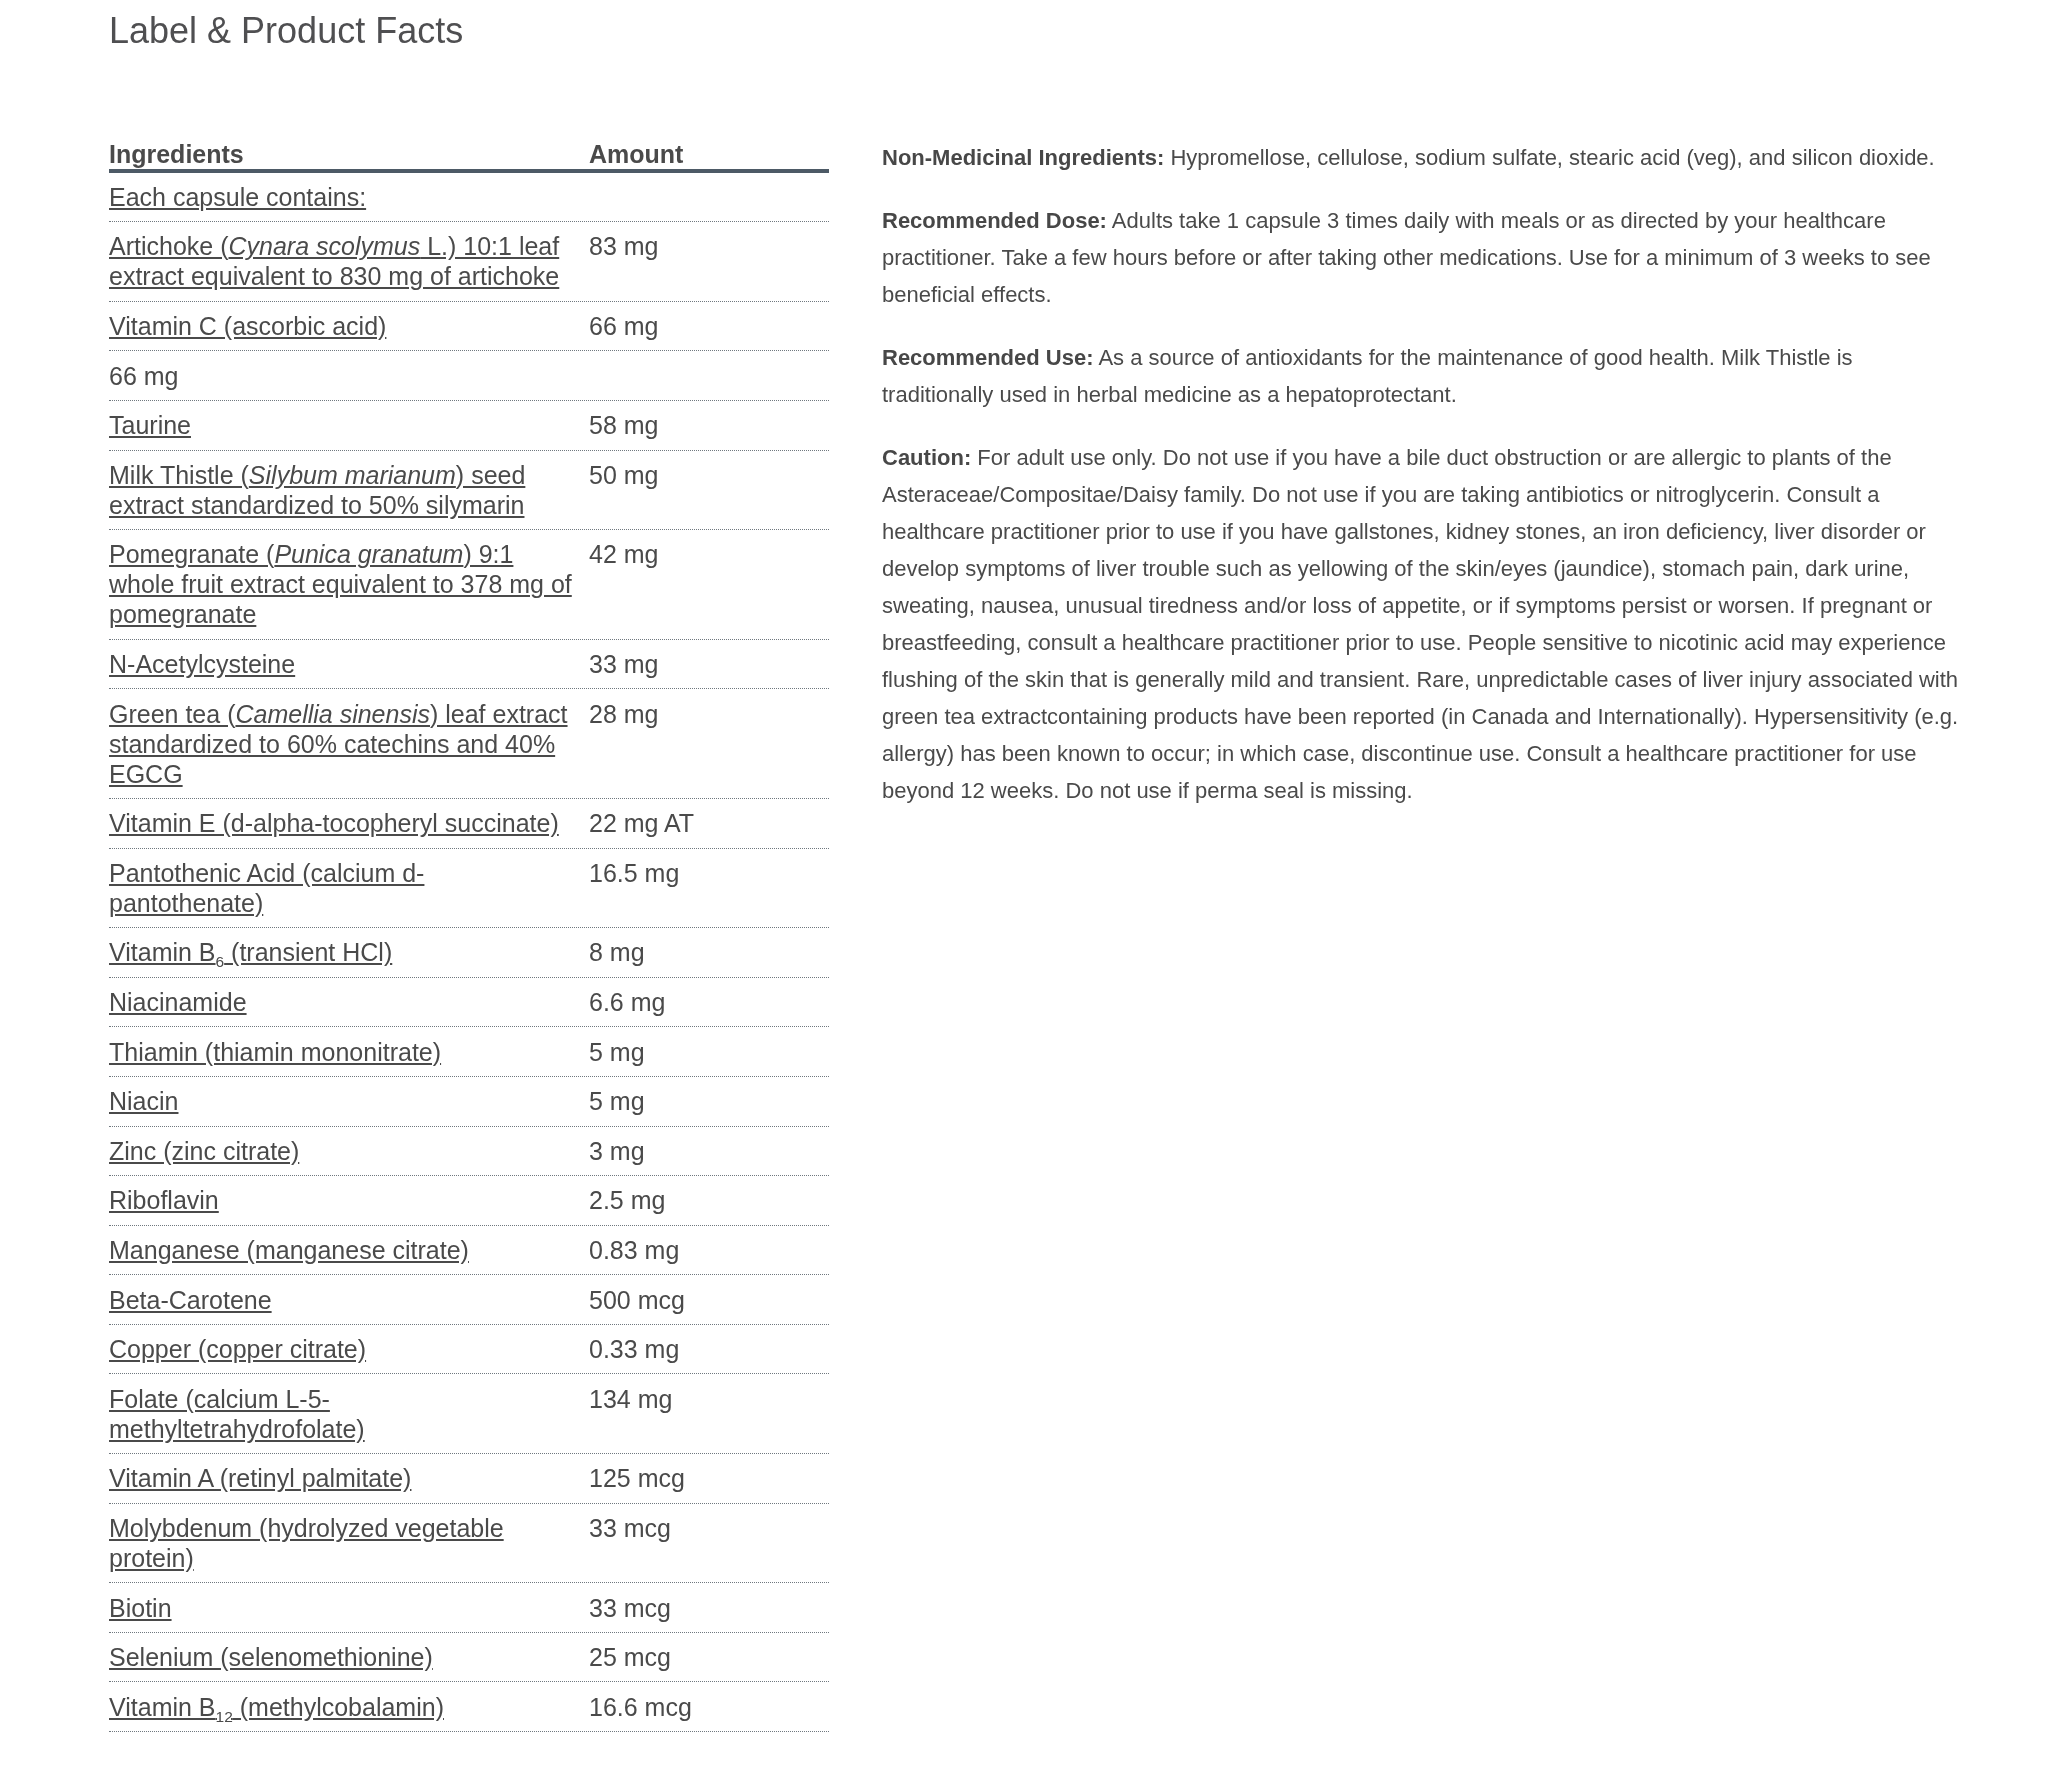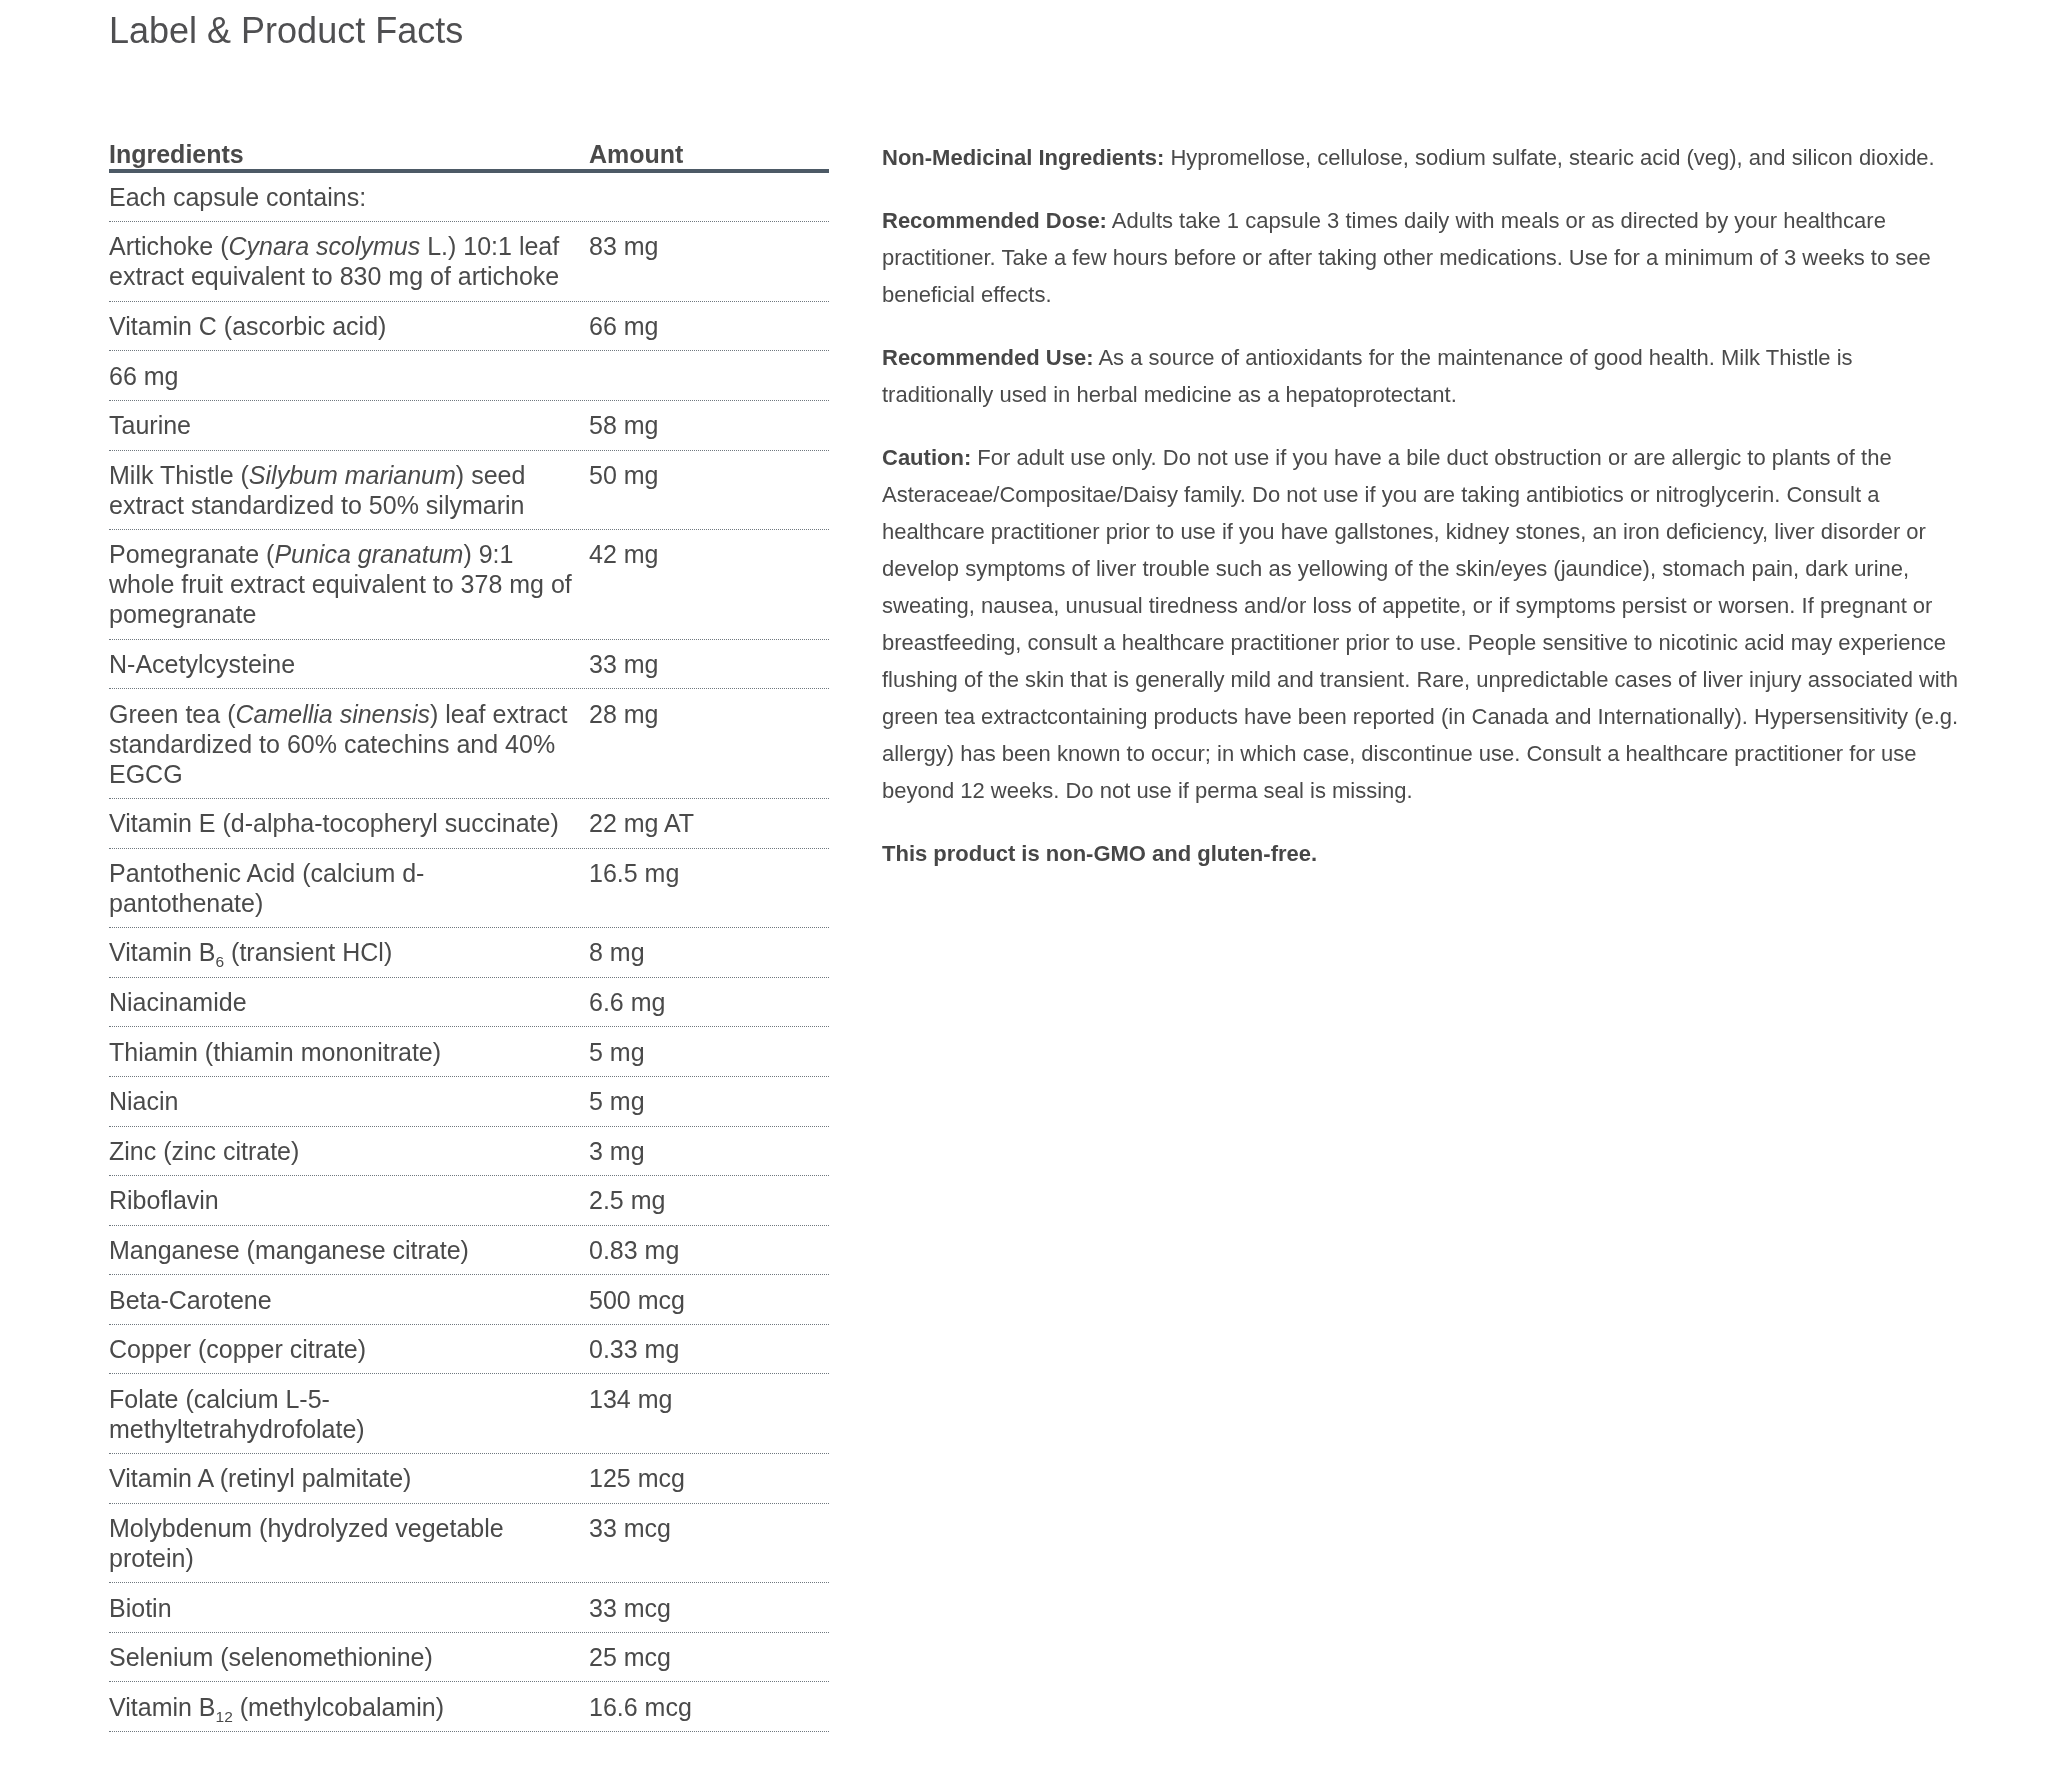--- a/index.html
+++ b/index.html
@@ -45,20 +45,21 @@
   .tr {
     display: flex;
     border-bottom: 1.9px dotted #70787f;
     padding: 9.3px 0;
     line-height: 30px;
   }
   .td.name {
     width: 480px;
     padding-right: 15px;
     box-sizing: border-box;
+    text-decoration: underline;
   }
   .td.amt { width: 239px; }
   .it { font-style: italic; }
   sub { font-size: 0.62em; line-height: 0; }
   
   .info {
     flex: 1 1 auto;
     max-width: 1085px;
     font-size: 22px;
     line-height: 37px;
@@ -185,18 +186,17 @@
             <div class="td amt">16.6 mcg</div>
           </div>
         </div>
     </div>
 
     <div class="info" id="info">
         <p class="para"><strong>Non-Medicinal Ingredients:</strong><span> Hypromellose, cellulose, sodium sulfate, stearic acid (veg), and silicon dioxide.</span></p>
         <p class="para"><strong>Recommended Dose:</strong><span> Adults take 1 capsule 3 times daily with meals or as directed by your healthcare practitioner. Take a few hours before or after taking other medications. Use for a minimum of 3 weeks to see beneficial effects.</span></p>
         <p class="para"><strong>Recommended Use:</strong><span> As a source of antioxidants for the maintenance of good health. Milk Thistle is traditionally used in herbal medicine as a hepatoprotectant.</span></p>
         <p class="para"><strong>Caution:</strong><span> For adult use only. Do not use if you have a bile duct obstruction or are allergic to plants of the Asteraceae/Compositae/Daisy family. Do not use if you are taking antibiotics or nitroglycerin. Consult a healthcare practitioner prior to use if you have gallstones, kidney stones, an iron deficiency, liver disorder or develop symptoms of liver trouble such as yellowing of the skin/eyes (jaundice), stomach pain, dark urine, sweating, nausea, unusual tiredness and/or loss of appetite, or if symptoms persist or worsen. If pregnant or breastfeeding, consult a healthcare practitioner prior to use. People sensitive to nicotinic acid may experience flushing of the skin that is generally mild and transient. Rare, unpredictable cases of liver injury associated with green tea extractcontaining products have been reported (in Canada and Internationally). Hypersensitivity (e.g. allergy) has been known to occur; in which case, discontinue use. Consult a healthcare practitioner for use beyond 12 weeks. Do not use if perma seal is missing.</span></p>
-        <p class="para"><strong>This product is non-GMO and gluten-free.</strong><span></span></p>
       </div>
 
   </div>
 </div>
 
 
 </body></html>

